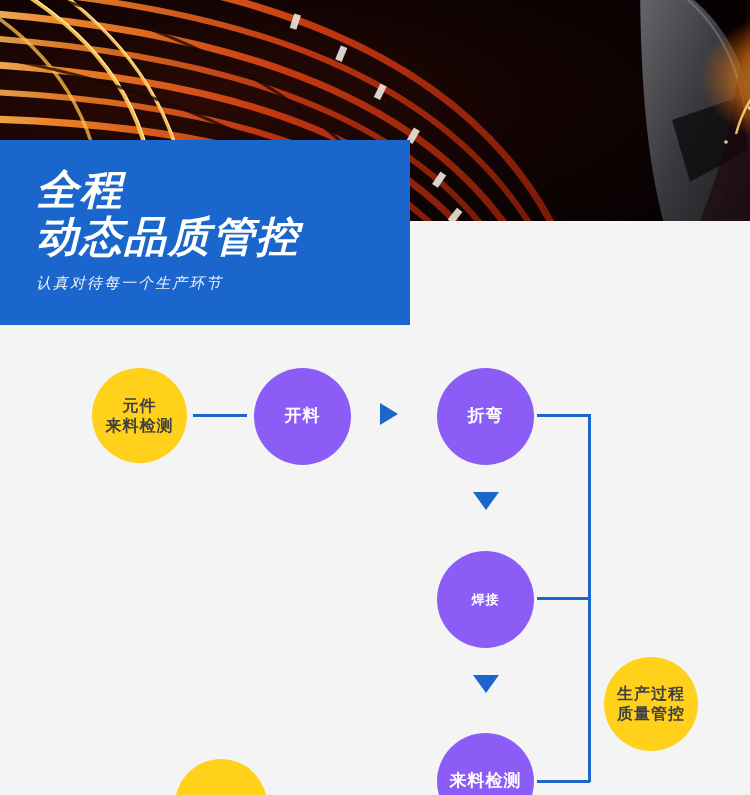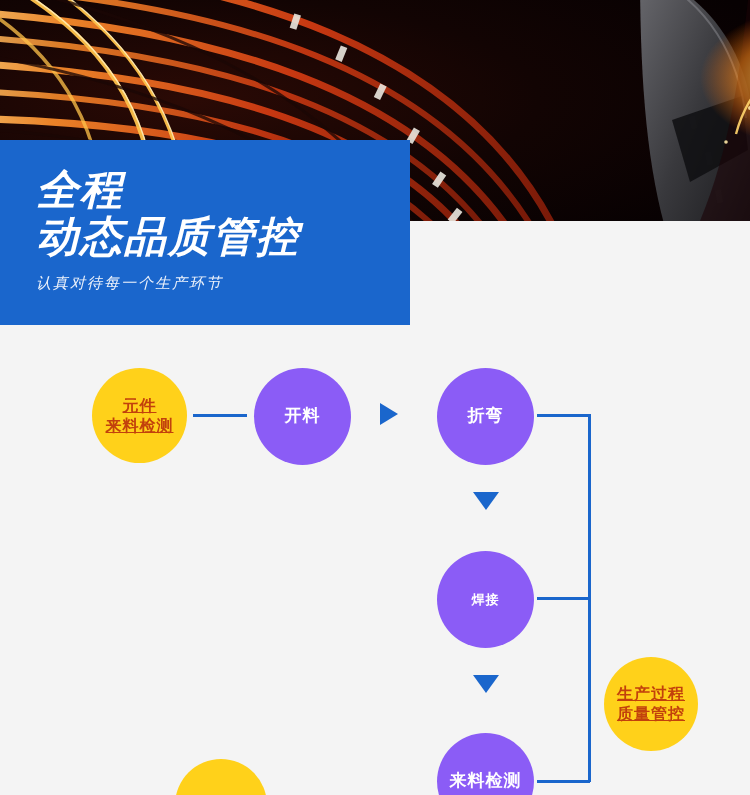--- a/index.html
+++ b/index.html
@@ -50,21 +50,21 @@
     display:flex;
     flex-direction:column;
     align-items:center;
     justify-content:center;
     text-align:center;
     line-height:1.22;
     font-weight:bold;
     letter-spacing:1px;
   }
   .node-blue { background:#8b5cf6; color:#ffffff; }
-  .node-yellow { background:#ffd11a; color:#c2410c;text-decoration:underline; }
+  .node-yellow { background:#ffd11a; color:#404040; }
 
   .n-inspect { left:92px;  top:43px;  width:95px;  height:95px;  font-size:16px; }
   .n-cut     { left:254px; top:43px;  width:97px;  height:97px;  font-size:17px; }
   .n-bend    { left:437px; top:43px;  width:97px;  height:97px;  font-size:17px; }
   .n-weld    { left:437px; top:226px; width:97px;  height:97px;  font-size:13px; }
   .n-polish  { left:437px; top:408px; width:97px;  height:97px;  font-size:17px; }
   .n-qc      { left:604px; top:332px; width:94px;  height:94px;  font-size:16px;align-items:center; }
   .n-bl      { left:175px; top:434px; width:92px;  height:92px; }
 
   

